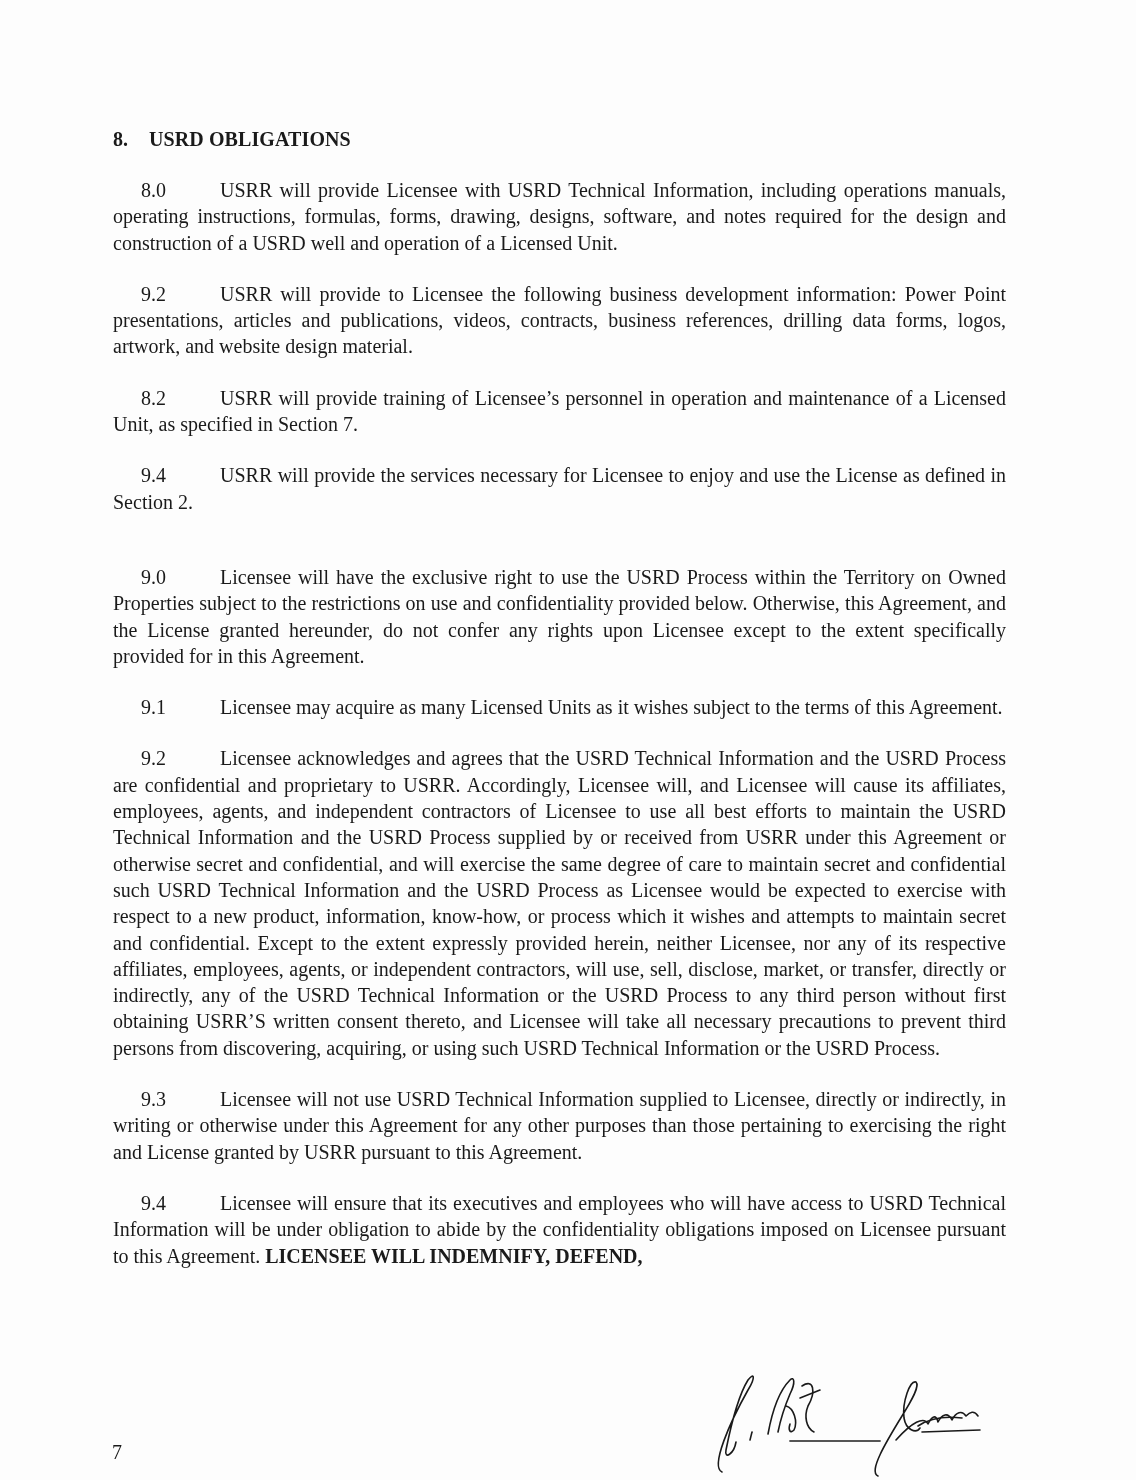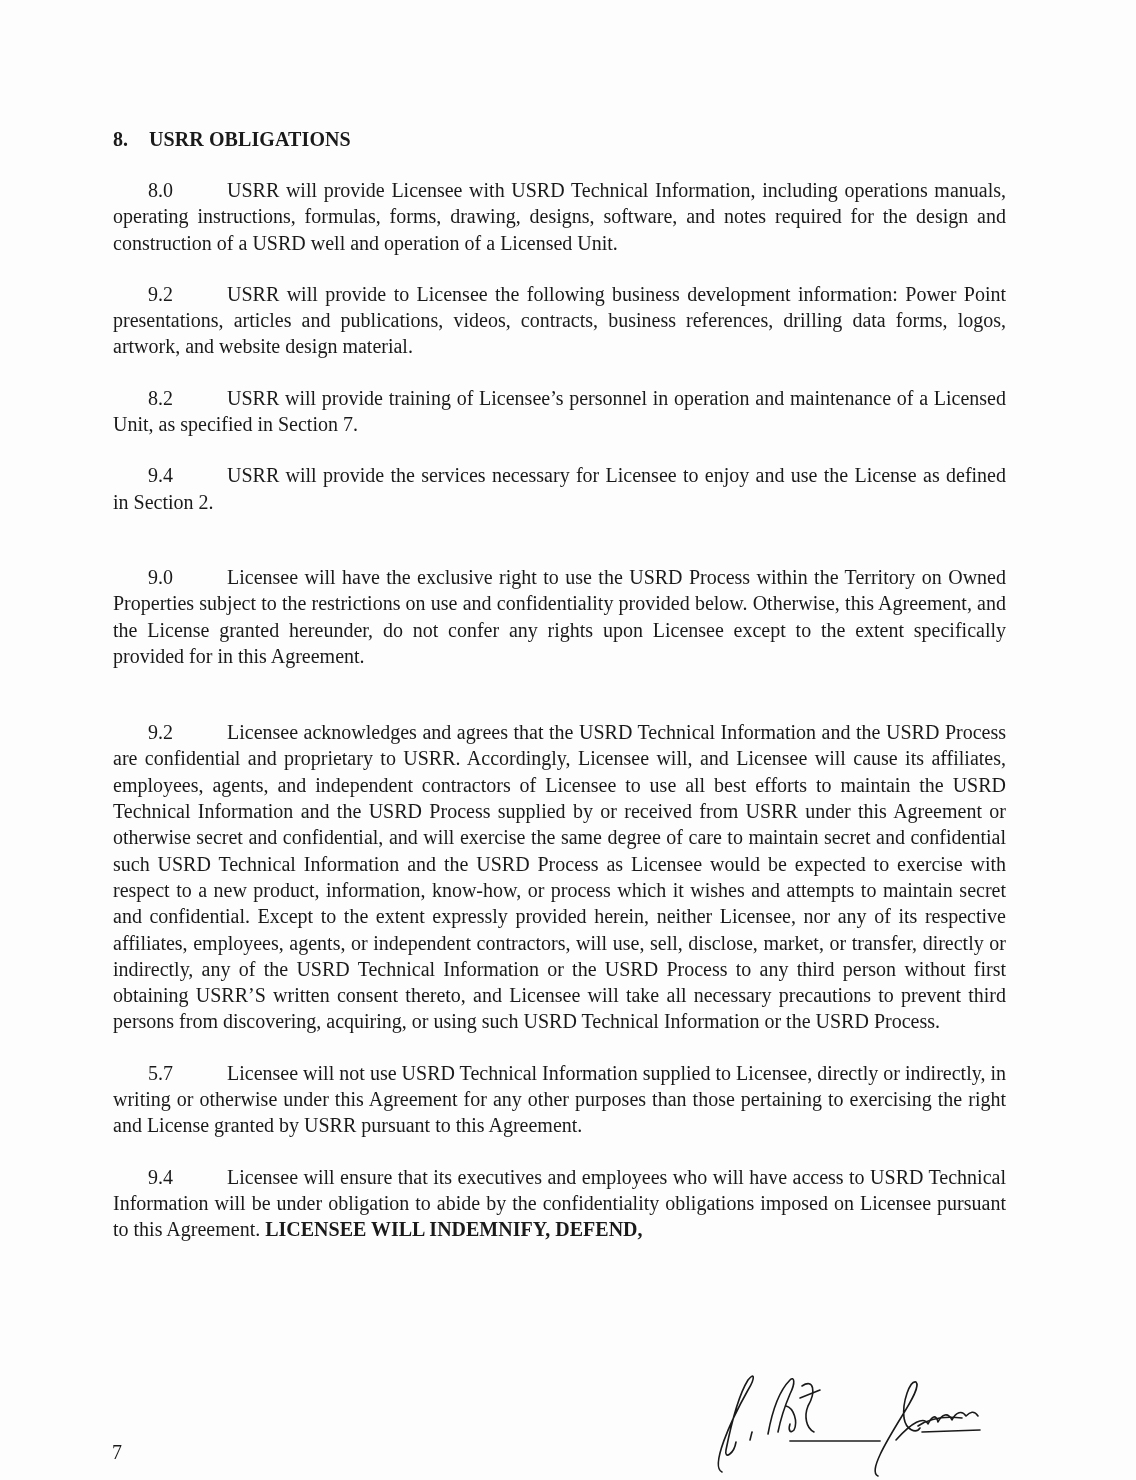--- a/index.html
+++ b/index.html
@@ -34,21 +34,21 @@
       width: 36px;
     }
     .para {
       font-size: 20px;
       line-height: 26.3px;
       text-align: justify;
       margin: 0;
     }
     .para .secnum {
       display: inline-block;
-      margin-left: 35px;
+      margin-left: 28px;
       width: 79px;
     }
     .para b {
       font-weight: bold;
     }
     .gap-h { height: 25px; }
     .gap-p { height: 25px; }
     .footer-num {
       position: absolute;
       left: 112px;
@@ -62,46 +62,47 @@
       top: 1372px;
       width: 340px;
       height: 106px;
     }
   </style>
 </head>
 <body>
 
 <div class="page">
 
-  <h2 class="heading"><span class="num">8.</span><span>USRR OBLIGATIONS</span></h2>
+  <h2 class="heading"><span class="num">8.</span><span>USRD OBLIGATIONS</span></h2>
   <div class="gap-h"></div>
 
   <p class="para"><span class="secnum">8.0</span><span>USRR will provide Licensee with USRD Technical Information, including operations manuals, operating instructions, formulas, forms, drawing, designs, software, and notes required for the design and construction of a USRD well and operation of a Licensed Unit.</span></p>
   <div class="gap-p"></div>
 
   <p class="para"><span class="secnum">9.2</span><span>USRR will provide to Licensee the following business development information: Power Point presentations, articles and publications, videos, contracts, business references, drilling data forms, logos, artwork, and website design material.</span></p>
   <div class="gap-p"></div>
 
   <p class="para"><span class="secnum">8.2</span><span>USRR will provide training of Licensee’s personnel in operation and maintenance of a Licensed Unit, as specified in Section 7.</span></p>
   <div class="gap-p"></div>
 
   <p class="para"><span class="secnum">9.4</span><span>USRR will provide the services necessary for Licensee to enjoy and use the License as defined in Section 2.</span></p>
   <div class="gap-p" style="height:24px"></div>
 
   <div class="gap-h"></div>
 
   <p class="para"><span class="secnum">9.0</span><span>Licensee will have the exclusive right to use the USRD Process within the Territory on Owned Properties subject to the restrictions on use and confidentiality provided below. Otherwise, this Agreement, and the License granted hereunder, do not confer any rights upon Licensee except to the extent specifically provided for in this Agreement.</span></p>
   <div class="gap-p"></div>
 
+  <p class="para"><span class="secnum">9.1</span><span>Licensee may acquire as many Licensed Units as it wishes subject to the terms of this Agreement.</span></p>
   <div class="gap-p"></div>
 
   <p class="para"><span class="secnum">9.2</span><span>Licensee acknowledges and agrees that the USRD Technical Information and the USRD Process are confidential and proprietary to USRR. Accordingly, Licensee will, and Licensee will cause its affiliates, employees, agents, and independent contractors of Licensee to use all best efforts to maintain the USRD Technical Information and the USRD Process supplied by or received from USRR under this Agreement or otherwise secret and confidential, and will exercise the same degree of care to maintain secret and confidential such USRD Technical Information and the USRD Process as Licensee would be expected to exercise with respect to a new product, information, know-how, or process which it wishes and attempts to maintain secret and confidential.  Except to the extent expressly provided herein, neither Licensee, nor any of its respective affiliates, employees, agents, or independent contractors, will use, sell, disclose, market, or transfer, directly or indirectly, any of the USRD Technical Information or the USRD Process to any third person without first obtaining USRR’S written consent thereto, and Licensee will take all necessary precautions to prevent third persons from discovering, acquiring, or using such USRD Technical Information or the USRD Process.</span></p>
   <div class="gap-p"></div>
 
-  <p class="para"><span class="secnum">5.7</span><span>Licensee will not use USRD Technical Information supplied to Licensee, directly or indirectly, in writing or otherwise under this Agreement for any other purposes than those pertaining to exercising the right and License granted by USRR pursuant to this Agreement.</span></p>
+  <p class="para"><span class="secnum">9.3</span><span>Licensee will not use USRD Technical Information supplied to Licensee, directly or indirectly, in writing or otherwise under this Agreement for any other purposes than those pertaining to exercising the right and License granted by USRR pursuant to this Agreement.</span></p>
   <div class="gap-p"></div>
 
   <p class="para"><span class="secnum">9.4</span><span>Licensee will ensure that its executives and employees who will have access to USRD Technical Information will be under obligation to abide by the confidentiality obligations imposed on Licensee pursuant to this Agreement.</span> <b>LICENSEE WILL INDEMNIFY, DEFEND,</b></p>
 
 </div>
 
 <div class="footer-num">7</div>
 
 <svg class="signature" viewBox="0 0 340 106">
   <g fill="none" stroke="#1a1a1a" stroke-width="1.6" stroke-linecap="round" stroke-linejoin="round">

